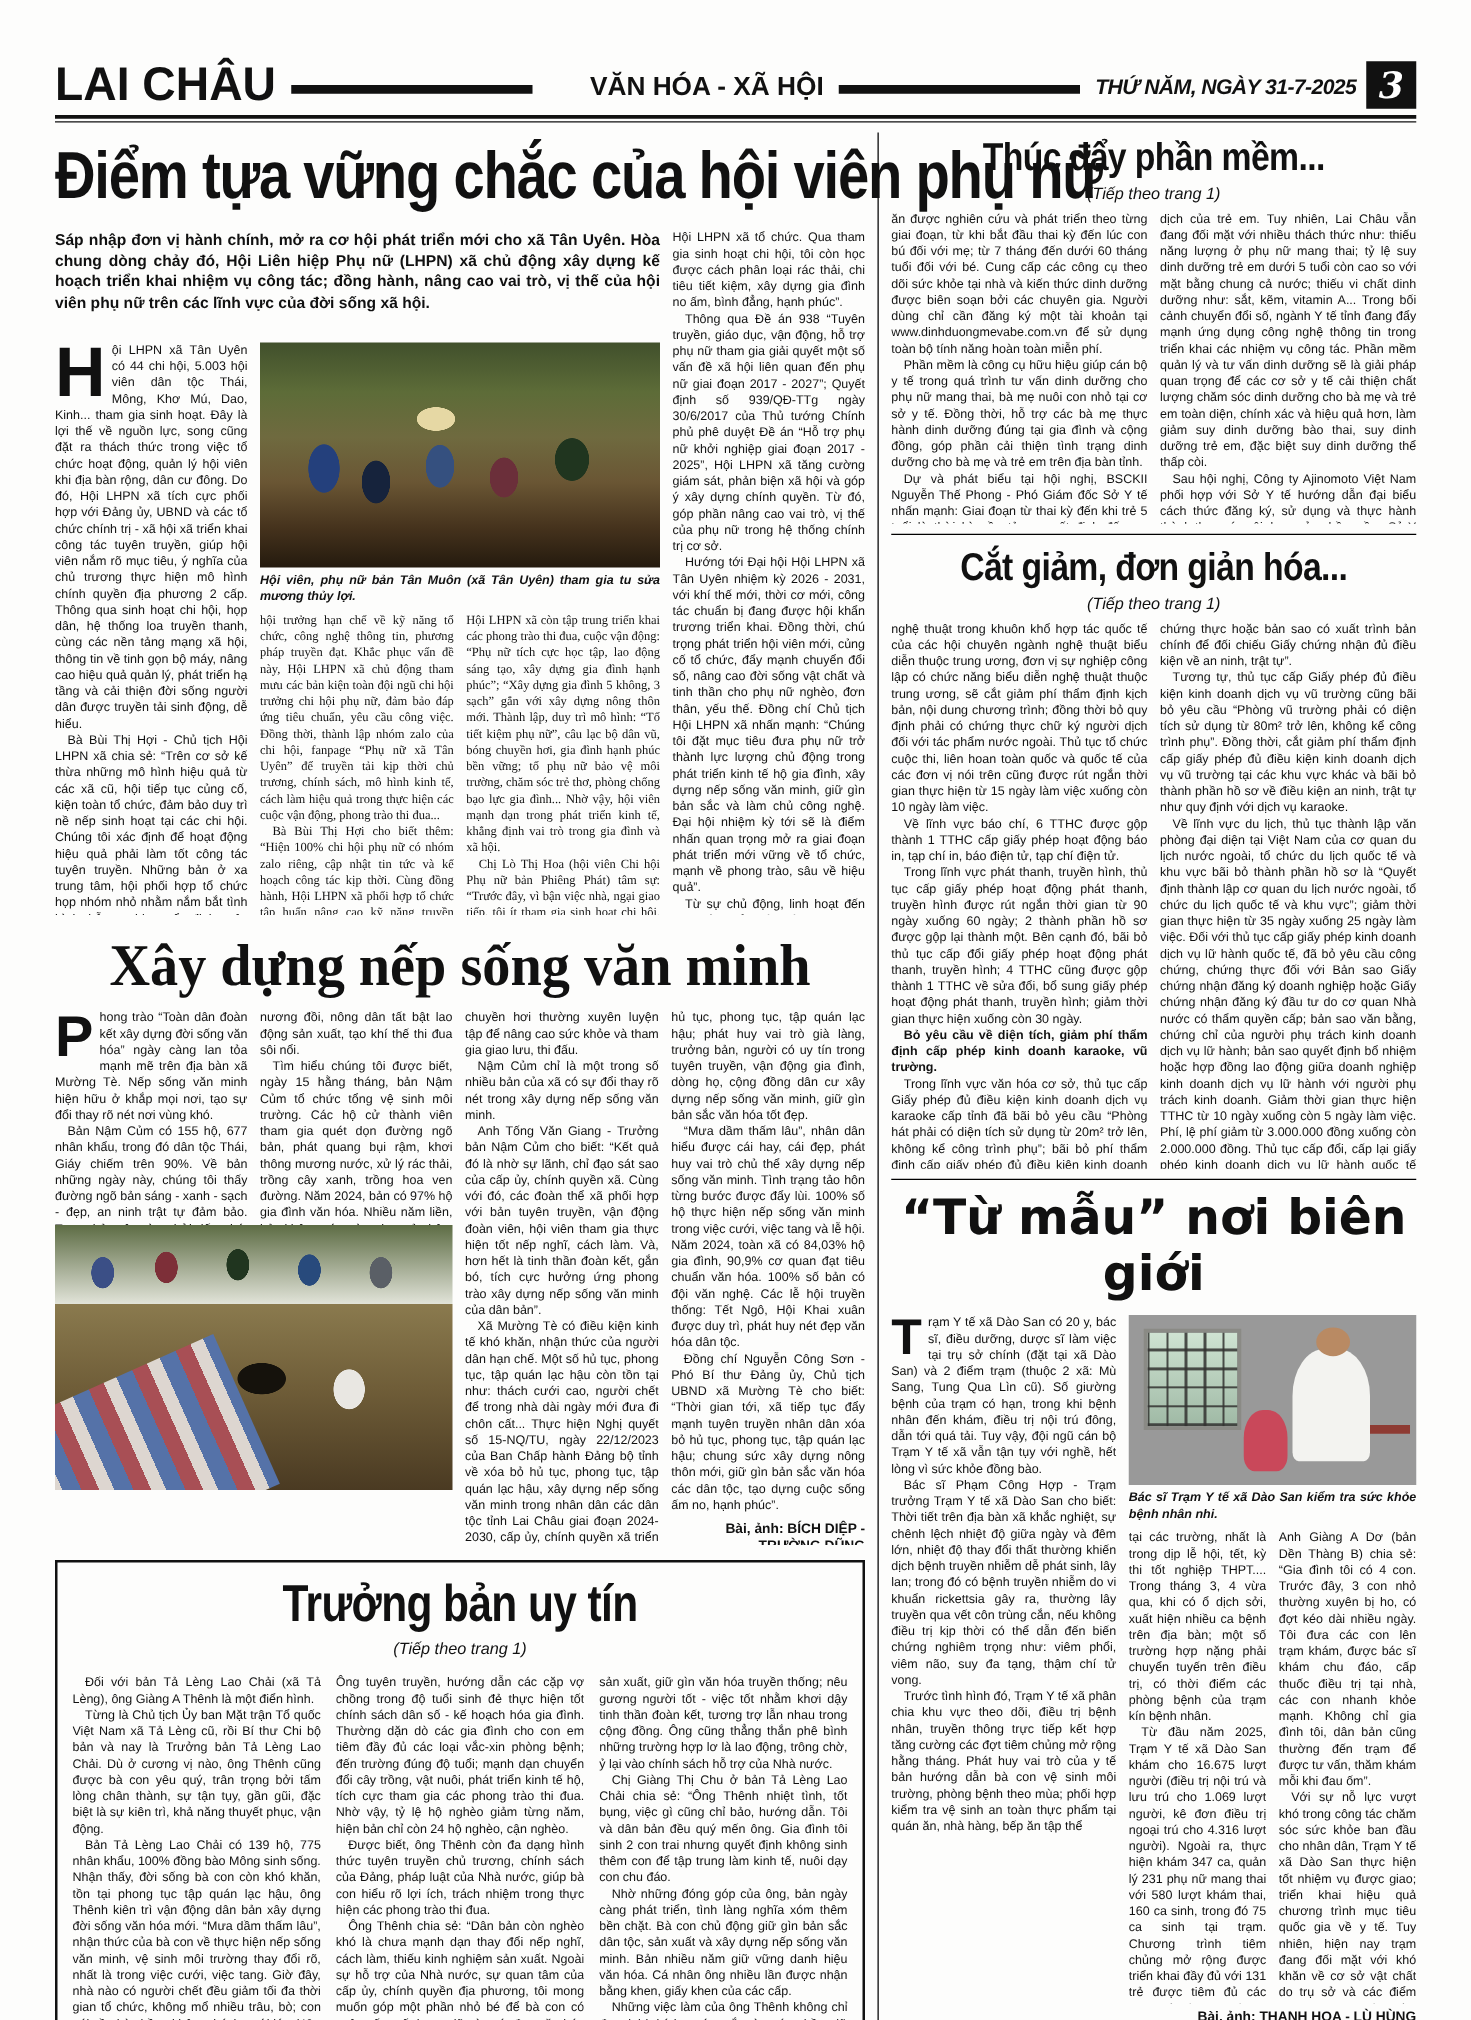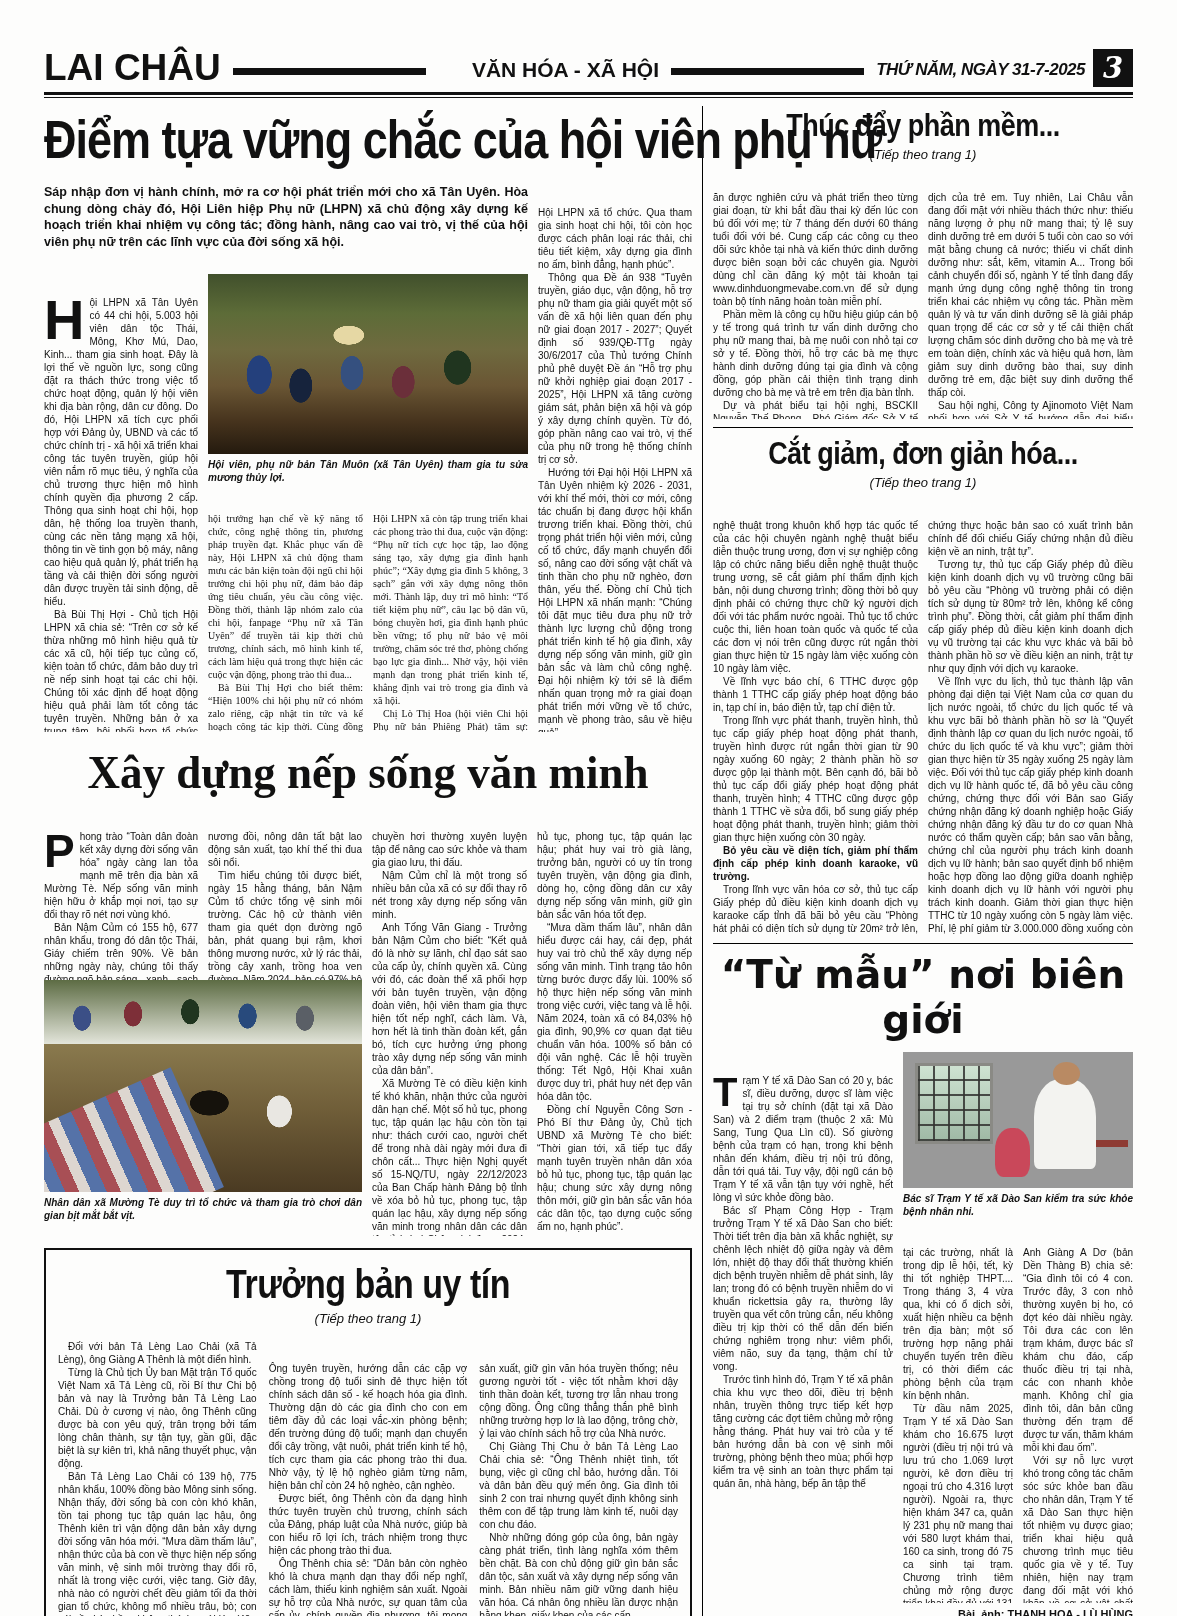--- a/index.html
+++ b/index.html
@@ -15,21 +15,21 @@
            font-family:"DejaVu Serif",serif;font-size:29px;font-weight:bold;font-style:italic;}
   .mast-underline{border-top:3px solid #111;border-bottom:1px solid #111;height:2px;margin-top:2px;}
   
   .content{display:flex;margin-top:8px;}
   .leftcol{width:648px;flex:0 0 648px;}
   .rightcol{flex:1;border-left:1.5px solid #000;margin-left:10px;padding-left:10px;min-width:0;}
   .rcut{border-top:1.5px solid #000;margin:8px 0;}
   
   .bt{font-size:10px;line-height:1.3;text-align:justify;}
   .bt p{margin:0;text-indent:10px;}
-  .bt p.np{text-indent:0;margin-top:22px;}
+  .bt p.np{text-indent:0;}
   .bt p.bold{font-weight:bold;}
   .dc{float:left;font-weight:bold;padding:2px 5px 0 0;}
   .dc.h1{font-size:56px;line-height:44px;}
   .dc.h2{font-size:46px;line-height:38px;}
   .dc.h3{font-size:40px;line-height:33px;}
   .caption{font-style:italic;font-weight:bold;font-size:10px;line-height:1.3;margin:4px 0 6px;text-align:justify;}
   .byline{font-weight:bold;font-size:11px;text-align:right;margin-top:5px;font-style:normal;}
   .cont{font-style:italic;font-size:13px;text-align:center;margin:0 0 7px;}
   
   .a1-head{font-size:45px;font-weight:800;text-align:center;letter-spacing:-1px;transform:scaleY(1.18);transform-origin:center top;
@@ -163,21 +163,20 @@
               <div class="col bt">
                 <p class="np"><span class="dc h2">P</span><span>hong trào “Toàn dân đoàn kết xây dựng đời sống văn hóa” ngày càng lan tỏa mạnh mẽ trên địa bàn xã Mường Tè. Nếp sống văn minh hiện hữu ở khắp mọi nơi, tạo sự đổi thay rõ nét nơi vùng khó.</span></p>
                 <p>Bản Nậm Củm có 155 hộ, 677 nhân khẩu, trong đó dân tộc Thái, Giáy chiếm trên 90%. Về bản những ngày này, chúng tôi thấy đường ngõ bản sáng - xanh - sạch - đẹp, an ninh trật tự đảm bảo. Trong bản rộn ràng bởi tiếng hát của các bà, các chị trong đội văn nghệ đang say sưa luyện tập. Dưới cánh đồng, trên</p>
               </div>
               <div class="col bt">
                 <p class="np">nương đồi, nông dân tất bật lao động sản xuất, tạo khí thế thi đua sôi nổi.</p>
                 <p>Tìm hiểu chúng tôi được biết, ngày 15 hằng tháng, bản Nậm Củm tổ chức tổng vệ sinh môi trường. Các hộ cử thành viên tham gia quét dọn đường ngõ bản, phát quang bụi rậm, khơi thông mương nước, xử lý rác thải, trồng cây xanh, trồng hoa ven đường. Năm 2024, bản có 97% hộ gia đình văn hóa. Nhiều năm liền, bản không có trường hợp tảo hôn, hôn nhân cận huyết thống. Chi hội Phụ nữ và Chi hội Nông dân của bản thành lập 2 đội bóng</p>
               </div>
             </div>
             <div class="photo ph2"></div>
-            <div class="caption">Nhân dân xã Mường Tè duy trì tổ chức và tham gia trò chơi dân gian bịt mắt bắt vịt.</div>
           </div>
           <div class="a2-c bt">
             <p class="np">chuyền hơi thường xuyên luyện tập để nâng cao sức khỏe và tham gia giao lưu, thi đấu.</p>
             <p>Nậm Củm chỉ là một trong số nhiều bản của xã có sự đổi thay rõ nét trong xây dựng nếp sống văn minh.</p>
             <p>Anh Tống Văn Giang - Trưởng bản Nậm Củm cho biết: “Kết quả đó là nhờ sự lãnh, chỉ đạo sát sao của cấp ủy, chính quyền xã. Cùng với đó, các đoàn thể xã phối hợp với bản tuyên truyền, vận động đoàn viên, hội viên tham gia thực hiện tốt nếp nghĩ, cách làm. Và, hơn hết là tinh thần đoàn kết, gắn bó, tích cực hưởng ứng phong trào xây dựng nếp sống văn minh của dân bản”.</p>
             <p>Xã Mường Tè có điều kiện kinh tế khó khăn, nhận thức của người dân hạn chế. Một số hủ tục, phong tục, tập quán lạc hậu còn tồn tại như: thách cưới cao, người chết để trong nhà dài ngày mới đưa đi chôn cất... Thực hiện Nghị quyết số 15-NQ/TU, ngày 22/12/2023 của Ban Chấp hành Đảng bộ tỉnh về xóa bỏ hủ tục, phong tục, tập quán lạc hậu, xây dựng nếp sống văn minh trong nhân dân các dân tộc tỉnh Lai Châu giai đoạn 2024-2030, cấp ủy, chính quyền xã triển khai đồng bộ nhiều giải pháp. Chỉ đạo các ban, ngành, đoàn thể tăng cường tuyên truyền, vận động nhân dân xóa bỏ những</p>
           </div>
           <div class="a2-c bt">
             <p class="np">hủ tục, phong tục, tập quán lạc hậu; phát huy vai trò già làng, trưởng bản, người có uy tín trong tuyên truyền, vận động gia đình, dòng họ, cộng đồng dân cư xây dựng nếp sống văn minh, giữ gìn bản sắc văn hóa tốt đẹp.</p>
             <p>“Mưa dầm thấm lâu”, nhân dân hiểu được cái hay, cái đẹp, phát huy vai trò chủ thể xây dựng nếp sống văn minh. Tình trạng tảo hôn từng bước được đẩy lùi. 100% số hộ thực hiện nếp sống văn minh trong việc cưới, việc tang và lễ hội. Năm 2024, toàn xã có 84,03% hộ gia đình, 90,9% cơ quan đạt tiêu chuẩn văn hóa. 100% số bản có đội văn nghệ. Các lễ hội truyền thống: Tết Ngô, Hội Khai xuân được duy trì, phát huy nét đẹp văn hóa dân tộc.</p>

